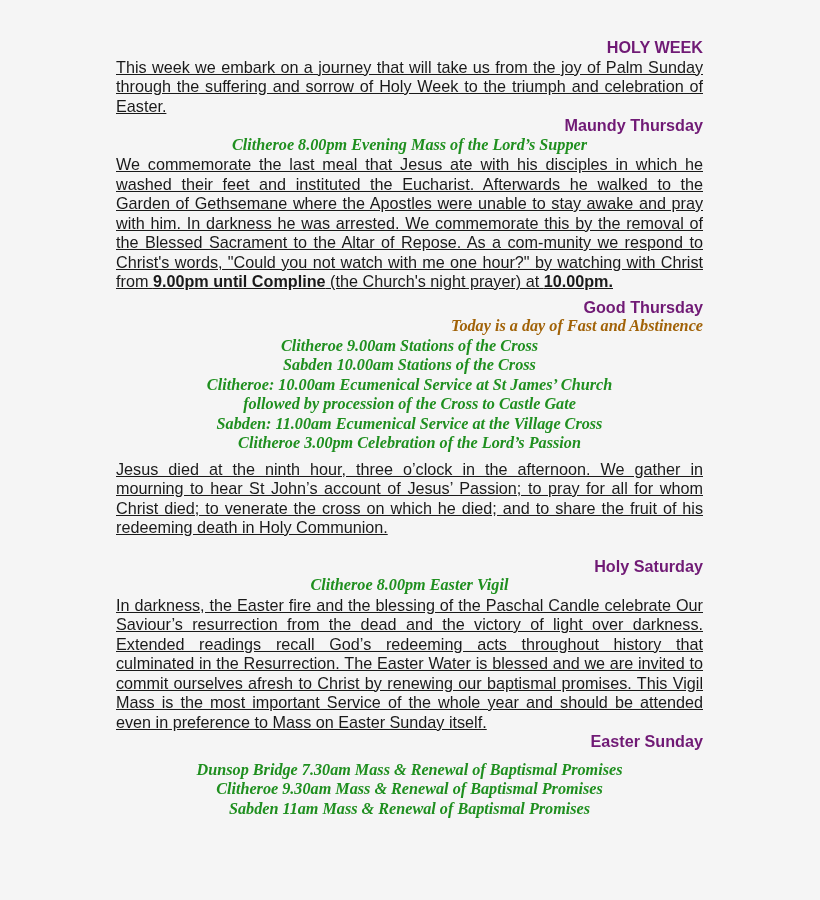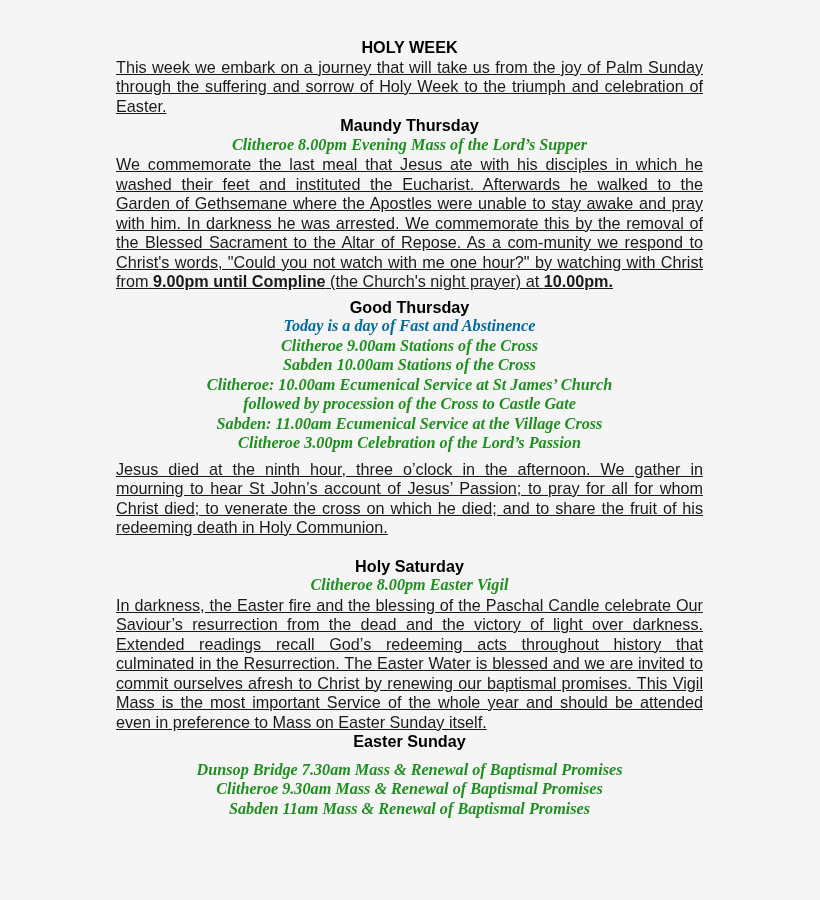--- a/index.html
+++ b/index.html
@@ -11,35 +11,35 @@
     overflow: hidden;
   }
   .page {
     position: absolute;
     left: 116px; top: 38px;
     width: 587px;
     font-size: 16.2px;
     line-height: 19.5px;
   }
   .title, .day-heading {
-    text-align: center;
+    text-align: right;
     font-weight: bold;
-    color: #000000;
+    color: #701a75;
   }
   .title { margin-bottom: 0; }
   .para { text-align: justify; margin: 0; text-decoration: underline; }
   .sched {
     text-align: center;
     font-weight: bold;
     font-style: italic;
     color: #1f8f1f;
     margin: 0;
     font-family: Liberation Serif, serif;
   }
-  .sched.purple { color: #0369a1; }
+  .sched.purple { color: #a16207; text-align: right; }
   .gap-s { height: 6px; }
   .gap-m { height: 19px; }
   b { font-weight: bold; }
 </style>
 </head>
 <body>
 
 <div class="page">
 
   <div class="title">HOLY WEEK</div>

